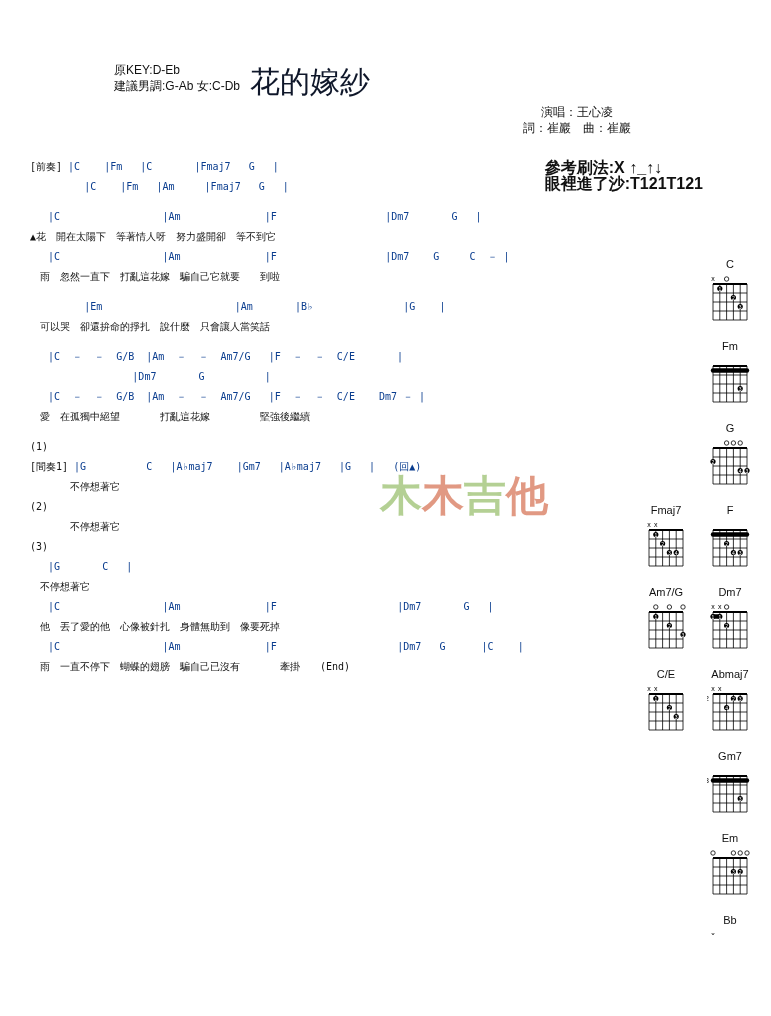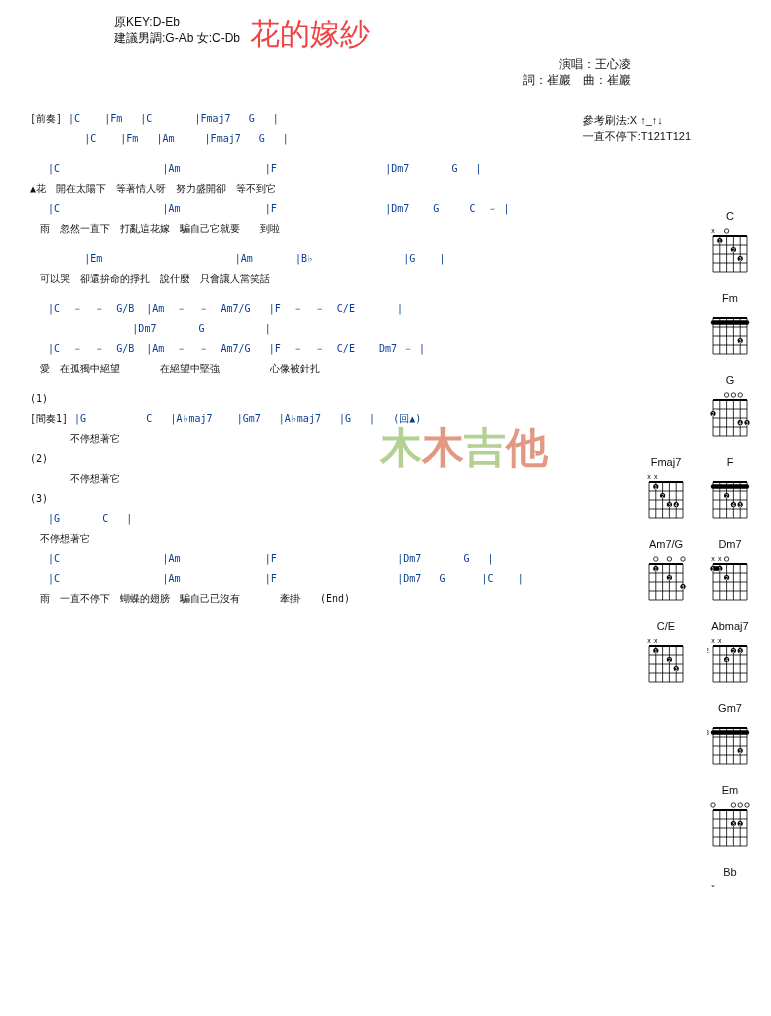--- a/index.html
+++ b/index.html
@@ -9,57 +9,59 @@
     font-family: "Microsoft YaHei", "PingFang TC", sans-serif;
     width: 771px;
     position: relative;
   }
   .page {
     width: 771px;
     height: 887px;
     position: relative;
     background: #fff;
     overflow: hidden;
+    margin-top: 48px;
   }
   .header {
     position: absolute;
     top: 14px;
     left: 0;
     width: 620px;
   }
   .title {
     text-align: center;
     font-size: 30px;
-    color: #ef4444;
+    color: #0f172a;
     font-weight: 400;
   }
   .key-info {
     position: absolute;
     top: 14px;
     left: 114px;
     font-size: 12px;
     color: #111;
     line-height: 16px;
   }
   .credits {
     position: absolute;
     top: 56px;
     right: 140px;
     font-size: 12px;
     color: #111;
     line-height: 16px;
-    text-align: right;
+    text-align: center;
   }
   .tips {
     position: absolute;
     top: 112px;
-    right: 80px;
-    font-size: 11px;
+    right: 68px;
+    font-size: 16px;
     color: #111;
     line-height: 16px;
+    font-weight: bold;
   }
   .content {
     position: absolute;
     top: 110px;
     left: 30px;
     width: 580px;
     font-size: 10px;
     line-height: 18px;
     color: #111;
   }
@@ -128,21 +130,21 @@
     <div class="title">花的嫁紗</div>
   </div>
 
   <div class="credits">
     <div>演唱：王心凌</div>
     <div>詞：崔巖　曲：崔巖</div>
   </div>
 
   <div class="tips">
     <div>參考刷法:X ↑_↑↓</div>
-    <div>一直不停下:T121T121</div>
+    <div>眼裡進了沙:T121T121</div>
   </div>
 
   <div class="watermark">
     <span class="wm1">木</span><span class="wm2">木</span><span class="wm3">吉</span><span class="wm4">他</span>
   </div>
 
   <div class="content" id="content">
       <div class="line"><span>[前奏] </span><span class="chord">|C    |Fm   |C       |Fmaj7   G   |</span></div>
       <div class="line chord">         |C    |Fm   |Am     |Fmaj7   G   |</div>
       <div class="section-gap"></div>
@@ -150,31 +152,32 @@
       <div class="line">▲花　開在太陽下　等著情人呀　努力盛開卻　等不到它</div>
       <div class="line chord">   |C                 |Am              |F                  |Dm7    G     C  － |</div>
       <div class="line">　雨　忽然一直下　打亂這花嫁　騙自己它就要　　到啦</div>
       <div class="section-gap"></div>
       <div class="line chord">         |Em                      |Am       |B♭               |G    |</div>
       <div class="line">　可以哭　卻還拚命的掙扎　說什麼　只會讓人當笑話</div>
       <div class="section-gap"></div>
       <div class="line chord">   |C  －  －  G/B  |Am  －  －  Am7/G   |F  －  －  C/E       |</div>
       <div class="line chord">                 |Dm7       G          |</div>
       <div class="line chord">   |C  －  －  G/B  |Am  －  －  Am7/G   |F  －  －  C/E    Dm7 － |</div>
-      <div class="line">　愛　在孤獨中絕望　　　　在絕望中堅強　　　　　心像被針扎</div>
+      <div class="line">　愛　在孤獨中絕望　　　　打亂這花嫁　　　　　堅強後繼續</div>
       <div class="section-gap"></div>
       <div class="line">(1)</div>
       <div class="line"><span>[間奏1] </span><span class="chord">|G          C   |A♭maj7    |Gm7   |A♭maj7   |G   |   (回▲)</span></div>
       <div class="line">　　　　不停想著它</div>
       <div class="line">(2)</div>
       <div class="line">　　　　不停想著它</div>
       <div class="line">(3)</div>
       <div class="line chord">   |G       C   |</div>
       <div class="line">　不停想著它</div>
       <div class="line chord">   |C                 |Am              |F                    |Dm7       G   |</div>
+      <div class="line">　他　丟了愛的他　心像被針扎　身體無助到　像要死掉</div>
       <div class="line chord">   |C                 |Am              |F                    |Dm7   G      |C    |</div>
       <div class="line">　雨　一直不停下　蝴蝶的翅膀　騙自己已沒有　　　　牽掛　　(End)</div>
     </div>
 
   <div class="diagrams" id="diagrams">
       <div class="diag-row">
         <div class="diag">
           <div class="dlabel">C</div>
           <div>
             <svg width="46" height="54" viewBox="0 0 46 54">

